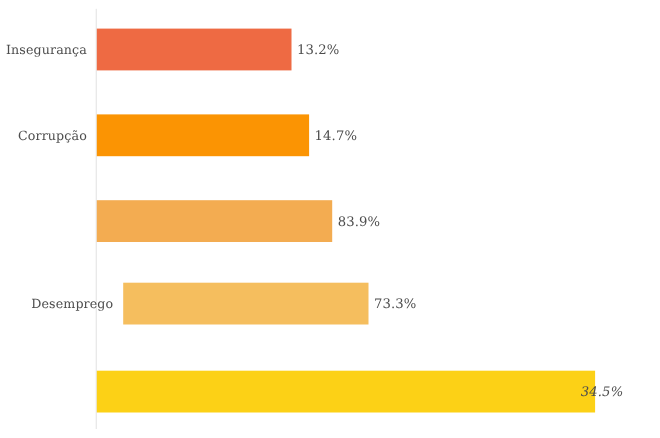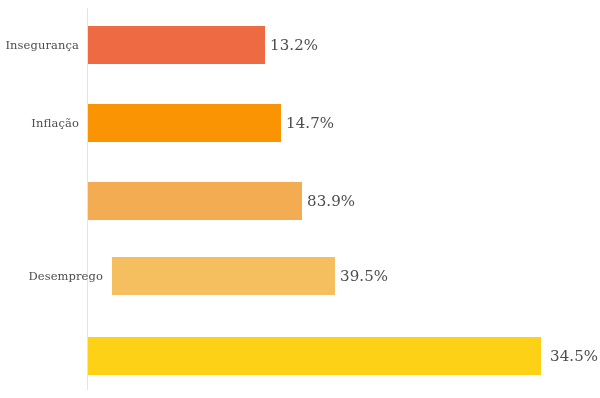--- a/index.html
+++ b/index.html
@@ -57,21 +57,21 @@
     position: absolute;
     left: 88px;
     top: 0;
     height: 38px;
   }
   .val-label {
     position: absolute;
     top: 0;
     height: 38px;
     line-height: 38px;
-    font-size: 15px;
+    font-size: 12px;
     color: #4d4d4d;
     white-space: nowrap;
     letter-spacing: 0.1px;
   }
 </style>
 </head>
 <body>
 
 <div id="chart-root" style="background: rgb(255, 255, 255);">
 
@@ -79,35 +79,35 @@
 
   <div class="bars-layer">
 
     <div class="bar-row" style="top: 26px;">
       <span class="cat-label" style="color: rgb(77, 77, 77);">Insegurança</span>
       <div class="bar" style="width: 177px; background: rgb(238, 106, 67);"></div>
       <span class="val-label" style="left: 270px; color: rgb(77, 77, 77);">13.2%</span>
     </div>
 
     <div class="bar-row" style="top: 104px;">
-      <span class="cat-label" style="color: rgb(77, 77, 77);">Inflação</span>
+      <span class="cat-label" style="color: rgb(77, 77, 77);">Corrupção</span>
       <div class="bar" style="width: 193px; background: rgb(251, 148, 3);"></div>
       <span class="val-label" style="left: 286px; color: rgb(77, 77, 77);">14.7%</span>
     </div>
 
     <div class="bar-row" style="top: 182px;">
       <div class="bar" style="width: 214px; background: rgb(243, 172, 81);"></div>
       <span class="val-label" style="left: 307px; color: rgb(77, 77, 77);">83.9%</span>
     </div>
 
     <div class="bar-row" style="top: 257px; margin-left: 24px;">
       <span class="cat-label" style="color: rgb(77, 77, 77);">Desemprego</span>
       <div class="bar" style="width: 223px; background: rgb(245, 190, 94);"></div>
-      <span class="val-label" style="left: 316px; color: rgb(77, 77, 77);">39.5%</span>
+      <span class="val-label" style="left: 316px; color: rgb(77, 77, 77);">73.3%</span>
     </div>
 
     <div class="bar-row" style="top: 337px;">
       <div class="bar" style="width: 453px; background: rgb(252, 209, 22);"></div>
-      <span class="val-label" style="left: 550px; color: rgb(77, 77, 77);">34.5%</span>
+      <span class="val-label" style="left: 528px; color: rgb(77, 77, 77); font-style: italic;">34.5%</span>
     </div>
 
   </div>
 </div>
 
 </body></html>

